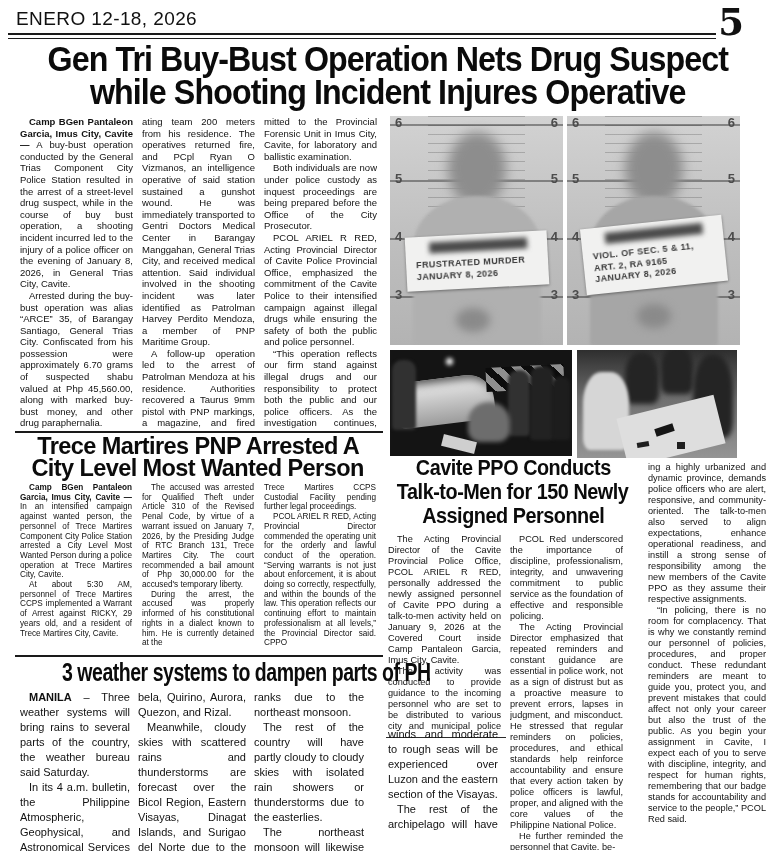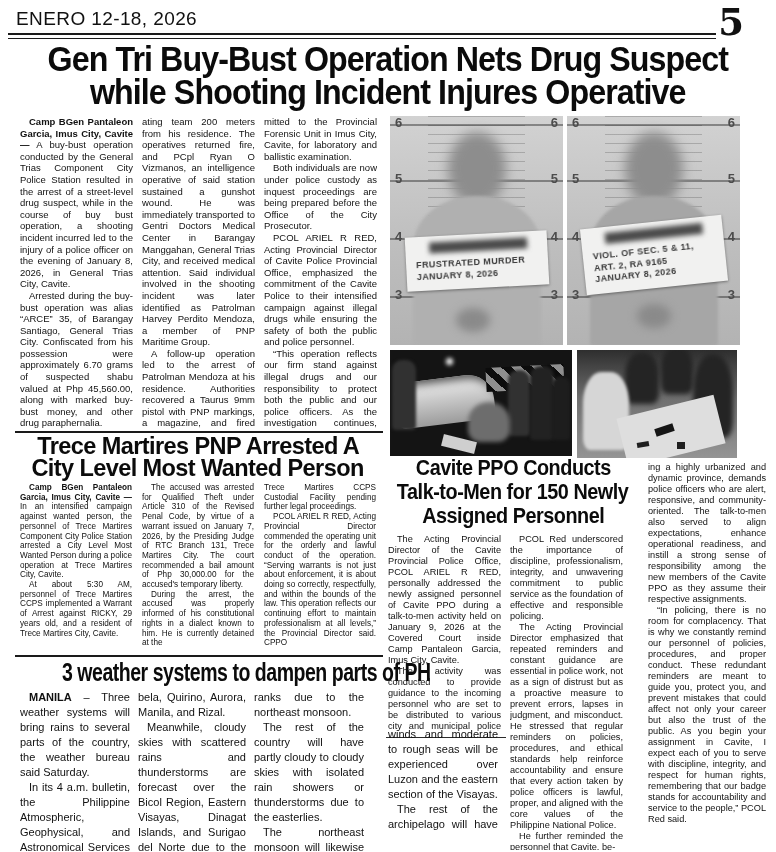--- a/index.html
+++ b/index.html
@@ -204,21 +204,21 @@
 
   <div class="abs rule" style="left:15px;top:655px;width:368px"></div>
   <div class="abs center" style="left:10px;top:659px;width:376px">
     <span class="hl hl-wx">3 weather systems to dampen parts of PH</span>
   </div>
   <div class="abs col c-wx" style="left:20px;top:690px;width:110px;height:162px">
     <p><b>MANILA</b> <span>– Three weather systems will bring rains to several parts of the country, the weather bureau said Saturday.</span></p>
     <p>In its 4 a.m. bulletin, the Philippine Atmospheric, Geophysical, and Astronomical Services Administration (PAGASA) said the shear line will bring cloudy skies with scattered rains and isolated thunderstorms over Cagayan, Isa-</p>
   </div>
   <div class="abs col c-wx" style="left:138px;top:690px;width:108px;height:162px">
-    <p class="noind">bela, Quirino, Aurora, Manila, and Rizal.</p>
+    <p class="noind">bela, Quirino, Aurora, Quezon, and Rizal.</p>
     <p>Meanwhile, cloudy skies with scattered rains and thunderstorms are forecast over the Bicol Region, Eastern Visayas, Dinagat Islands, and Surigao del Norte due to the easterlies.</p>
     <p>On the other hand, the Cordillera region, the rest of Cagayan Valley, Nueva Ecija, and Bulacan will experience cloudy skies with light</p>
   </div>
   <div class="abs col c-wx" style="left:254px;top:690px;width:110px;height:162px">
     <p class="noind">ranks due to the northeast monsoon.</p>
     <p>The rest of the country will have partly cloudy to cloudy skies with isolated rain showers or thunderstorms due to the easterlies.</p>
     <p>The northeast monsoon will likewise bring partly cloudy to cloudy skies with isolated light rains over Metro Manila, the rest of Central Luzon, and Ilocos.</p>
     <p>Moderate to strong</p>
   </div>
 

